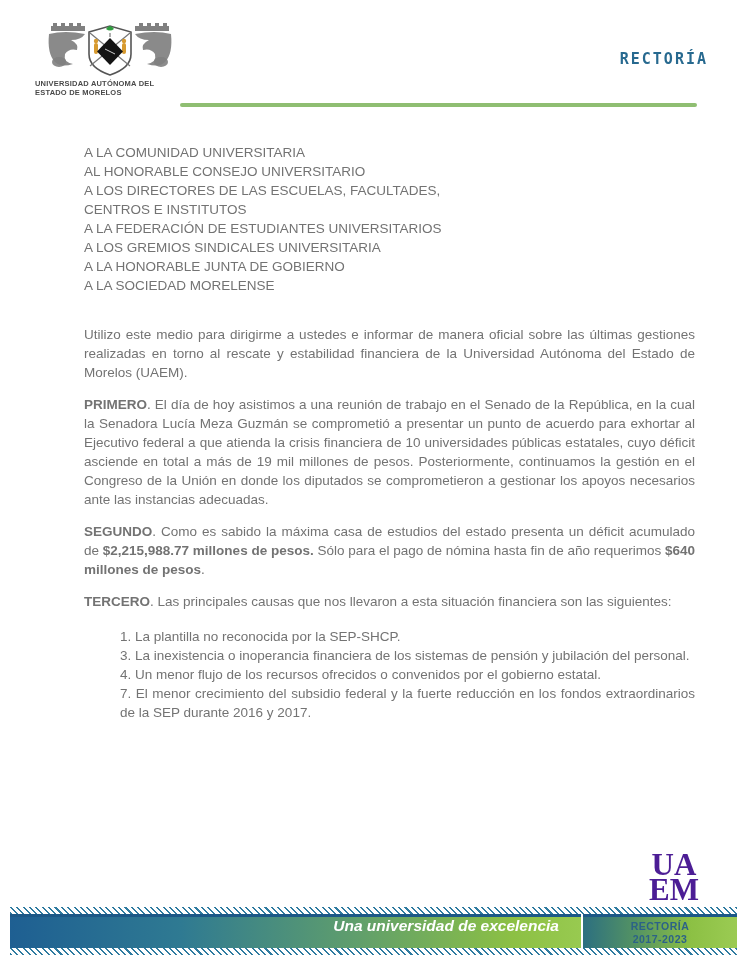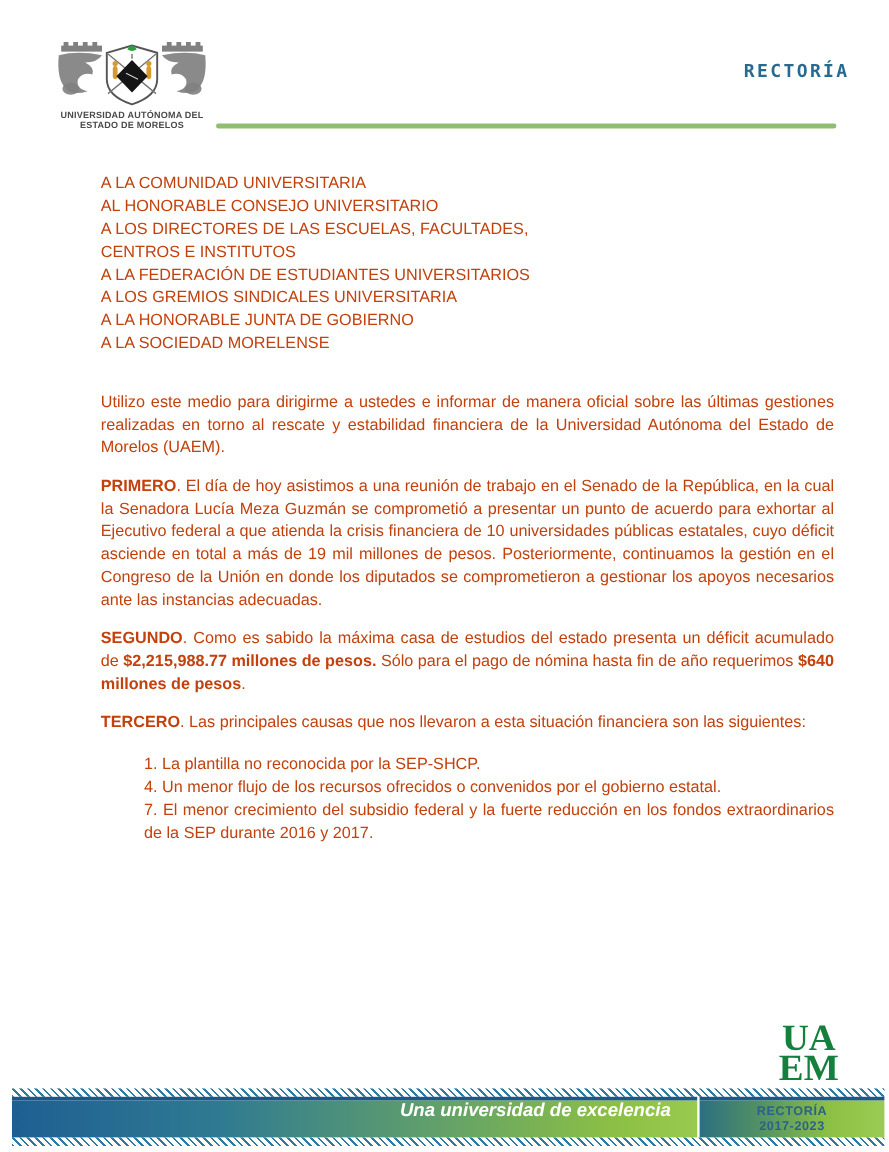--- a/index.html
+++ b/index.html
@@ -5,46 +5,46 @@
   html,body{margin:0;padding:0;background:#e9e9e9;}
   .page{
     position:relative;
     width:741px;height:960px;
     background:#ffffff;
     font-family:"Liberation Sans", sans-serif;
     overflow:hidden;
     margin:0 auto;
   }
   
-  .crest{position:absolute;left:35px;top:34px;width:150px;text-align:center;}
+  .crest{position:absolute;left:35px;top:22px;width:150px;text-align:left;}
   .crest svg{display:block;margin:0 auto;}
   .crest-caption{margin-top:1px;font-size:7.5px;font-weight:700;line-height:9px;
     color:#4a4a4a;letter-spacing:.2px;}
   .office-title{
     position:absolute;top:50px;right:33px;
     font-family:"DejaVu Sans Mono", monospace;
     font-weight:700;font-size:15px;letter-spacing:2px;color:#27698f;}
   .header-rule{
     position:absolute;left:180px;top:103px;width:517px;height:4px;
     background:#8fbe72;border-radius:2px;}
   
   .body{
     position:absolute;left:84px;top:143px;width:611px;
-    color:#c2410c;font-size:13.5px;line-height:19px;}
+    color:#737373;font-size:13.5px;line-height:19px;}
   .addressees{margin-bottom:30px;}
   .para{margin:0 0 13px 0;text-align:justify;}
   .para:last-child{margin-bottom:16px;margin-top:12px;}
   .para .b{font-weight:700;}
   .causes{margin-left:36px;}
   .cause{text-align:justify;}
   
   .uaem-logo{
     position:absolute;left:645px;top:852px;width:58px;text-align:center;
     font-family:"Liberation Serif", serif;font-weight:700;
-    font-size:31px;line-height:25px;color:#15803d;}
+    font-size:31px;line-height:25px;color:#4c1d95;}
   .hatch{
     position:absolute;left:10px;width:727px;height:7px;
     background:repeating-linear-gradient(45deg,#2f7ba0 0 1.5px,#ffffff 1.5px 4.5px);}
   .hatch.top{top:907px;}
   .hatch.bottom{top:948px;}
   .banner-main{
     position:absolute;left:10px;top:914px;width:571px;height:34px;
     box-sizing:border-box;border-top:3px solid #1c5887;
     background:linear-gradient(90deg,#1e5f92 0%,#2f7a92 30%,#62a06a 62%,#8cc044 88%,#98ca50 100%);
     display:flex;align-items:flex-start;justify-content:flex-end;}
@@ -120,20 +120,21 @@
         <div>A LA SOCIEDAD MORELENSE</div>
       </div>
     <div>
         <p class="para"><span>Utilizo este medio para dirigirme a ustedes e informar de manera oficial sobre las últimas gestiones realizadas en torno al rescate y estabilidad financiera de la Universidad Autónoma del Estado de Morelos (UAEM).</span></p>
         <p class="para"><span class="b">PRIMERO</span><span>. El día de hoy asistimos a una reunión de trabajo en el Senado de la República, en la cual la Senadora Lucía Meza Guzmán se comprometió a presentar un punto de acuerdo para exhortar al Ejecutivo federal a que atienda la crisis financiera de 10 universidades públicas estatales, cuyo déficit asciende en total a más de 19 mil millones de pesos. Posteriormente, continuamos la gestión en el Congreso de la Unión en donde los diputados se comprometieron a gestionar los apoyos necesarios ante las instancias adecuadas.</span></p>
         <p class="para"><span class="b">SEGUNDO</span><span>. Como es sabido la máxima casa de estudios del estado presenta un déficit acumulado de </span><span class="b">$2,215,988.77 millones de pesos.</span><span> Sólo para el pago de nómina hasta fin de año requerimos </span><span class="b">$640 millones de pesos</span><span>.</span></p>
         <p class="para"><span class="b">TERCERO</span><span>. Las principales causas que nos llevaron a esta situación financiera son las siguientes:</span></p>
       </div>
     <div class="causes">
         <div class="cause">1. La plantilla no reconocida por la SEP-SHCP.</div>
+        <div class="cause">3. La inexistencia o inoperancia financiera de los sistemas de pensión y jubilación del personal.</div>
         <div class="cause">4. Un menor flujo de los recursos ofrecidos o convenidos por el gobierno estatal.</div>
         <div class="cause">7. El menor crecimiento del subsidio federal y la fuerte reducción en los fondos extraordinarios de la SEP durante 2016 y 2017.</div>
       </div>
   </div>
 
   <div class="uaem-logo">
     <div>UA</div>
     <div>EM</div>
   </div>
   <div class="hatch top"></div>

